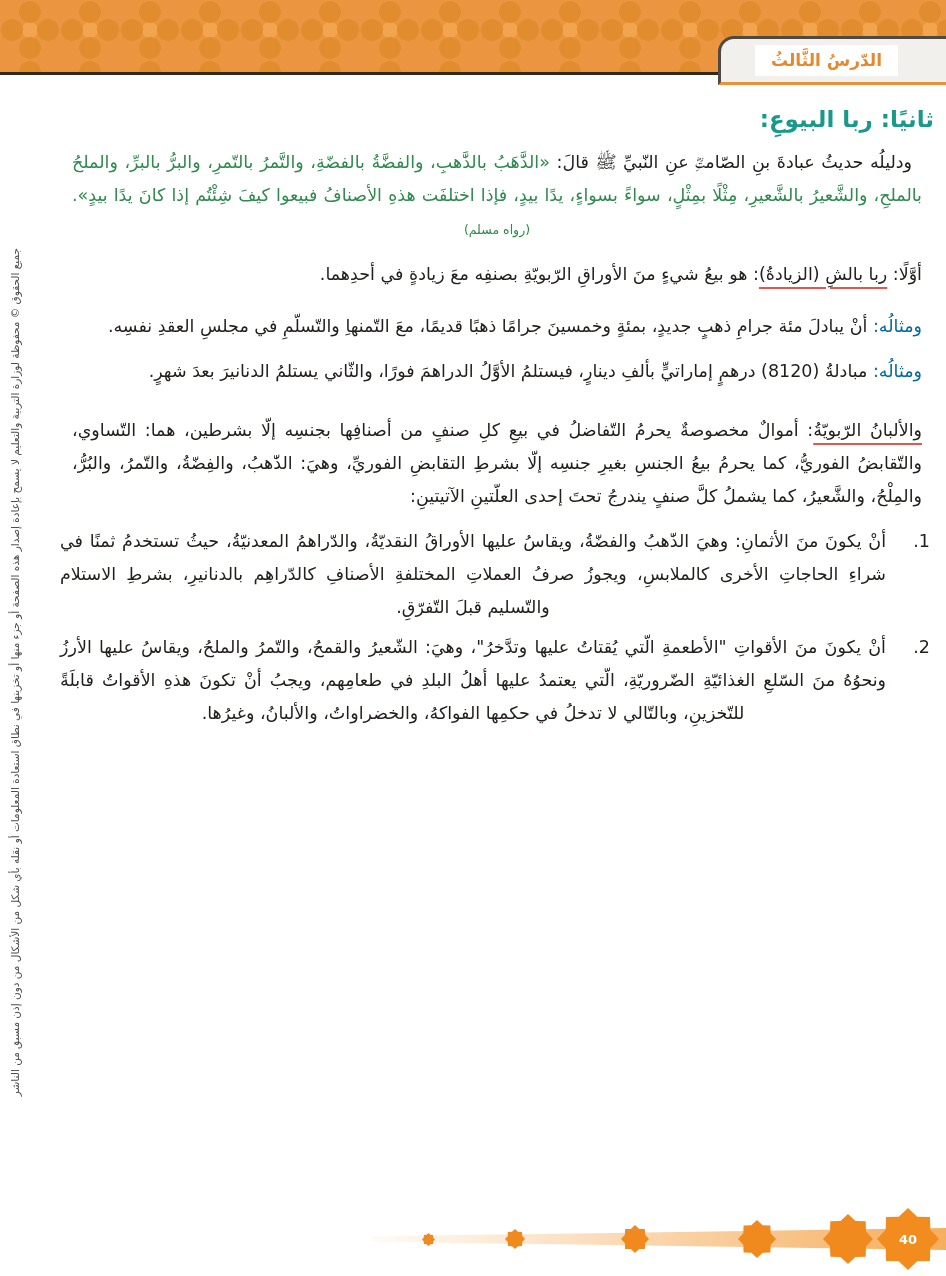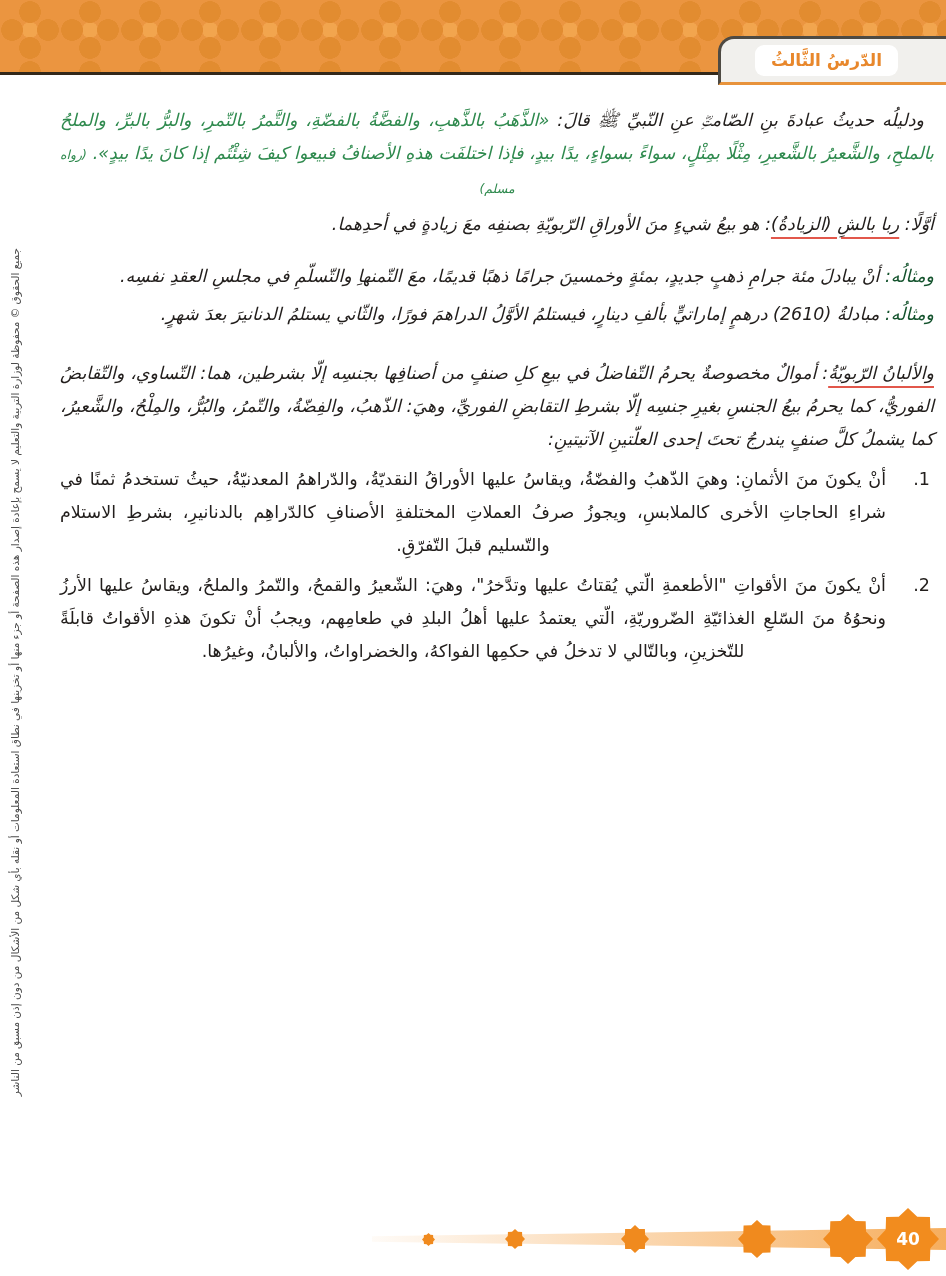--- a/index.html
+++ b/index.html
@@ -26,21 +26,21 @@
   }
   .lesson-tab{
     position:absolute;top:36px;right:0;width:225px;height:43px;
     background:#F1F0ED;
     border-top:3px solid #4E4A43;border-left:3px solid #4E4A43;
     border-bottom:3px solid #E8933B;
     border-top-left-radius:16px;
     box-sizing:content-box;
   }
   .lesson-pill{
-    margin:6px 48px 6px 34px;height:31px;background:#ffffff;border-radius:9px;
+    margin:6px 48px 6px 34px;height:31px;background:#ffffff;border-radius:0;
     display:flex;align-items:center;justify-content:center;
   }
   .lesson-pill span{
     color:#E8872B;font-weight:bold;font-size:17px;line-height:1;
   }
 
   
   .copyright{
     position:absolute;left:9px;top:1058px;width:810px;height:13px;
     transform-origin:0 0;transform:rotate(-90deg);
@@ -51,31 +51,31 @@
   
   .content{
     position:absolute;top:104px;right:12px;left:60px;
     direction:rtl;text-align:justify;color:#221E1C;
     font-size:17.5px;line-height:33px;
   }
   .section-title{
     margin:0 0 9px 0;font-size:23px;line-height:30px;font-weight:bold;
     color:#18998C;text-align:right;
   }
-  .content p{margin:0;font-style:italic;}
+  .content p{margin:12px;}
   .hadith{text-indent:10px;text-align-last:center;}
   .green{color:#2F8A4E;}
   .hadith-source{color:#2F8A4E;font-size:12.5px;}
   .division{text-indent:14px;margin-top:2px !important;}
   .hang{padding-right:140px;text-indent:-140px;}
   .def1{margin-top:3px !important;}
   .example1{margin-top:19px !important;}
   .def2{margin-top:5px !important;}
   .example2{margin-top:5px !important;}
-  .pink{color:#14532d;}
+  .pink{color:#0369a1;}
   .uline{
     text-decoration:underline;
     text-decoration-color:#E2574B;
     text-decoration-thickness:2px;
     text-underline-offset:7px;
   }
   .amwal{margin-top:26px !important;}
   .riba-list{
     list-style:none;margin:7px 0 0 0;padding:0;
   }
@@ -101,21 +101,21 @@
   }
   .s1{left:422px;top:1233px;width:13px;height:13px;}
   .s2{left:505px;top:1229px;width:20px;height:20px;}
   .s3{left:621px;top:1225px;width:28px;height:28px;}
   .s4{left:738px;top:1220px;width:38px;height:38px;}
   .s5{left:823px;top:1214px;width:50px;height:50px;}
   .page-star{
     left:877px;top:1208px;width:62px;height:62px;background:#F28C1E;
     display:flex;align-items:center;justify-content:center;
   }
-  .page-star span{color:#ffffff;font-size:17px;font-weight:bold;}
+  .page-star span{color:#ffffff;font-size:13px;font-weight:bold;}
 </style>
 </head>
 <body>
 
 <div class="page">
 
   <div class="header-band"></div>
   <div class="band-rule"></div>
 
   <div class="lesson-tab">
@@ -123,32 +123,33 @@
       <span>الدّرسُ الثَّالثُ</span>
     </div>
   </div>
 
   <div class="copyright">
     <span>جميع الحقوق © محفوظة لوزارة التربية والتعليم لا يسمح بإعادة إصدار هذه الصفحة أو جزء منها أو تخزينها في نطاق استعادة المعلومات أو نقله بأي شكل من الأشكال من دون إذن مسبق من الناشر</span>
   </div>
 
   <main class="content">
 
+    <h2 class="section-title">ثانيًا: ربا البيوعِ:</h2>
 
     <p class="hadith"><span>ودليلُه حديثُ عبادةَ بنِ الصّامتِؓ عنِ النّبيِّ ﷺ قالَ:</span>
       <span class="green">«الذَّهَبُ بالذَّهبِ، والفضَّةُ بالفضّةِ، والتَّمرُ بالتّمرِ، والبرُّ بالبرِّ، والملحُ بالملحِ، والشَّعيرُ بالشَّعيرِ، مِثْلًا بمِثْلٍ، سواءً بسواءٍ، يدًا بيدٍ، فإذا اختلفَت هذهِ الأصنافُ فبيعوا كيفَ شِئْتُم إذا كانَ يدًا بيدٍ».</span>
       <span class="hadith-source">(رواه مسلم)</span></p>
 
 
     <p class="hang def1"><span>أوَّلًا: </span><span class="uline">ربا بالشِ (الزيادةُ)</span><span>: هو بيعُ شيءٍ منَ الأوراقِ الرّبويّةِ بصنفِه معَ زيادةٍ في أحدِهما.</span></p>
 
     <p class="hang example1"><span class="pink">ومثالُه: </span><span>أنْ يبادلَ مئة جرامِ ذهبٍ جديدٍ، بمئةٍ وخمسينَ جرامًا ذهبًا قديمًا، معَ التّمنهاِ والتّسلّمِ في مجلسِ العقدِ نفسِه.</span></p>
 
 
-    <p class="hang example2"><span class="pink">ومثالُه: </span><span>مبادلةُ (2610) درهمٍ إماراتيٍّ بألفِ دينارٍ، فيستلمُ الأوَّلُ الدراهمَ فورًا، والثّاني يستلمُ الدنانيرَ بعدَ شهرٍ.</span></p>
+    <p class="hang example2"><span class="pink">ومثالُه: </span><span>مبادلةُ (8120) درهمٍ إماراتيٍّ بألفِ دينارٍ، فيستلمُ الأوَّلُ الدراهمَ فورًا، والثّاني يستلمُ الدنانيرَ بعدَ شهرٍ.</span></p>
 
     <p class="amwal"><span class="uline">والألبانُ الرّبويّةُ</span><span>: أموالٌ مخصوصةٌ يحرمُ التّفاضلُ في بيعِ كلِ صنفٍ من أصنافِها بجنسِه إلّا بشرطين، هما: التّساوي، والتّقابضُ الفوريُّ، كما يحرمُ بيعُ الجنسِ بغيرِ جنسِه إلّا بشرطِ التقابضِ الفوريِّ، وهيَ: الذّهبُ، والفِضّةُ، والتّمرُ، والبُرُّ، والمِلْحُ، والشَّعيرُ، كما يشملُ كلَّ صنفٍ يندرجُ تحتَ إحدى العلّتينِ الآتيتينِ:</span></p>
 
     <ol class="riba-list">
       <li>
         <span class="num">1.</span>
         <span>أنْ يكونَ منَ الأثمانِ: وهيَ الذّهبُ والفضّةُ، ويقاسُ عليها الأوراقُ النقديّةُ، والدّراهمُ المعدنيّةُ، حيثُ تستخدمُ ثمنًا في شراءِ الحاجاتِ الأخرى كالملابسِ، ويجوزُ صرفُ العملاتِ المختلفةِ الأصنافِ كالدّراهِم بالدنانيرِ، بشرطِ الاستلام والتّسليم قبلَ التّفرّقِ.</span>
       </li>
       <li>
         <span class="num">2.</span>

